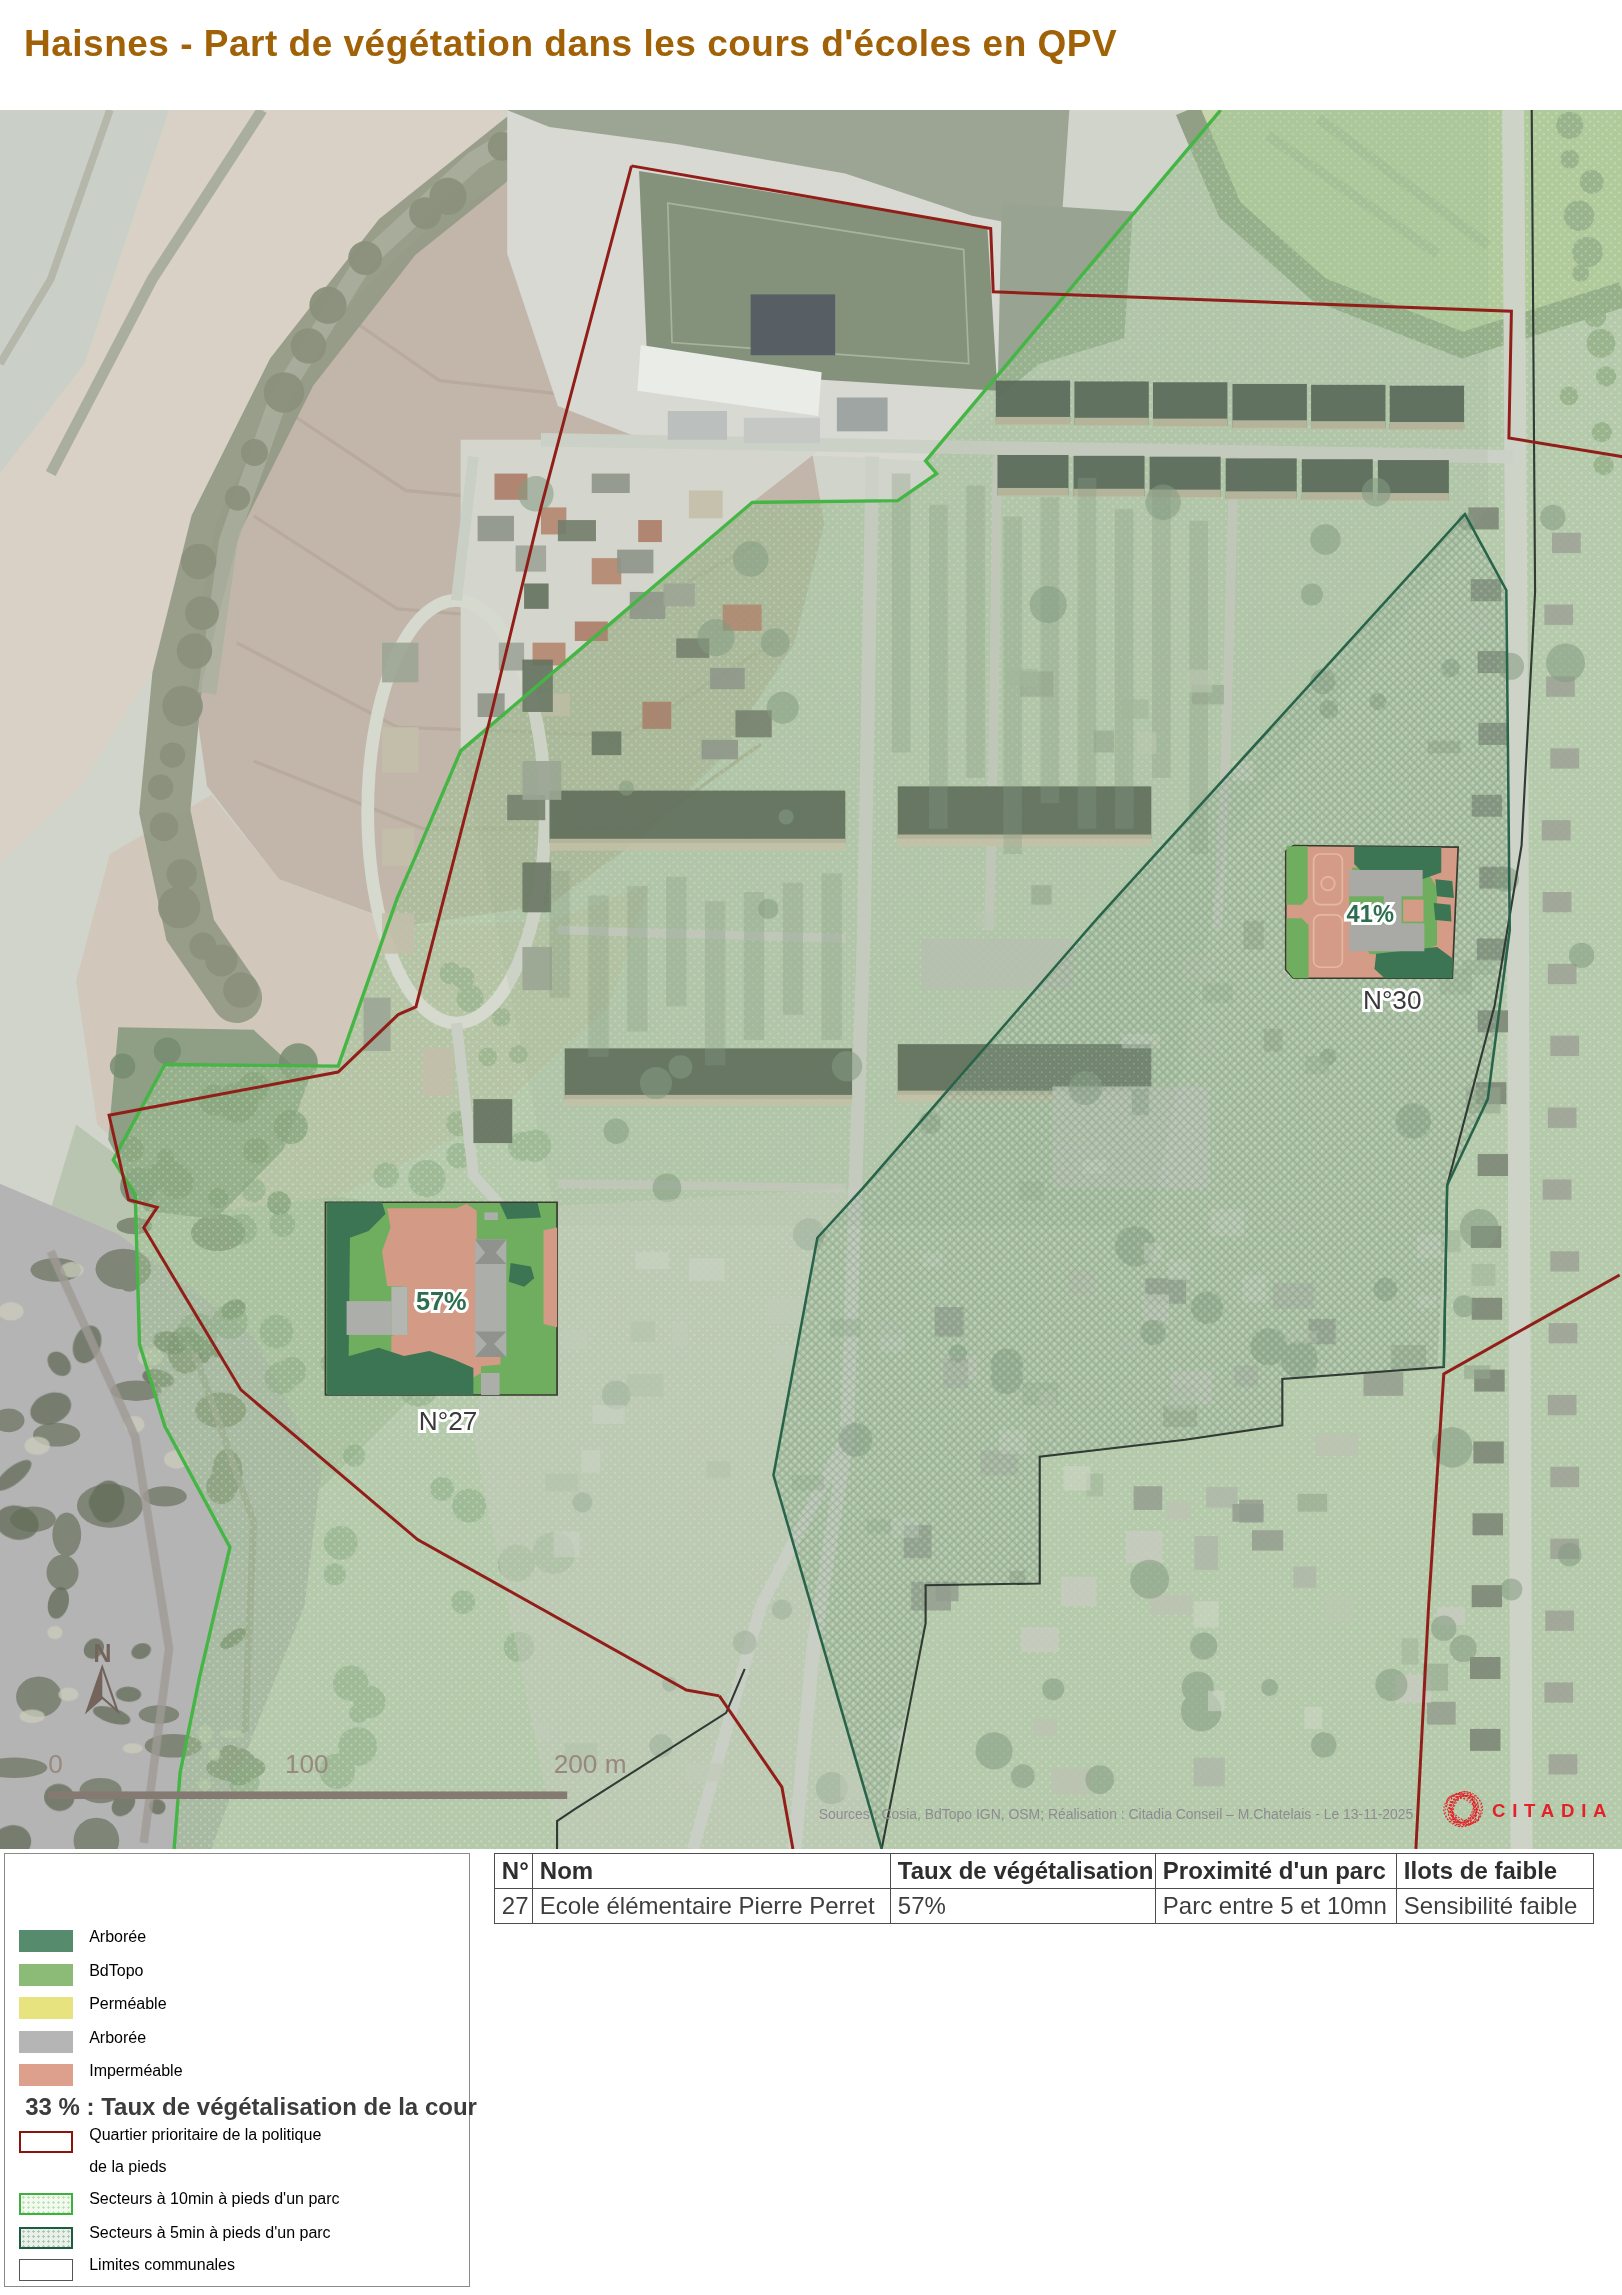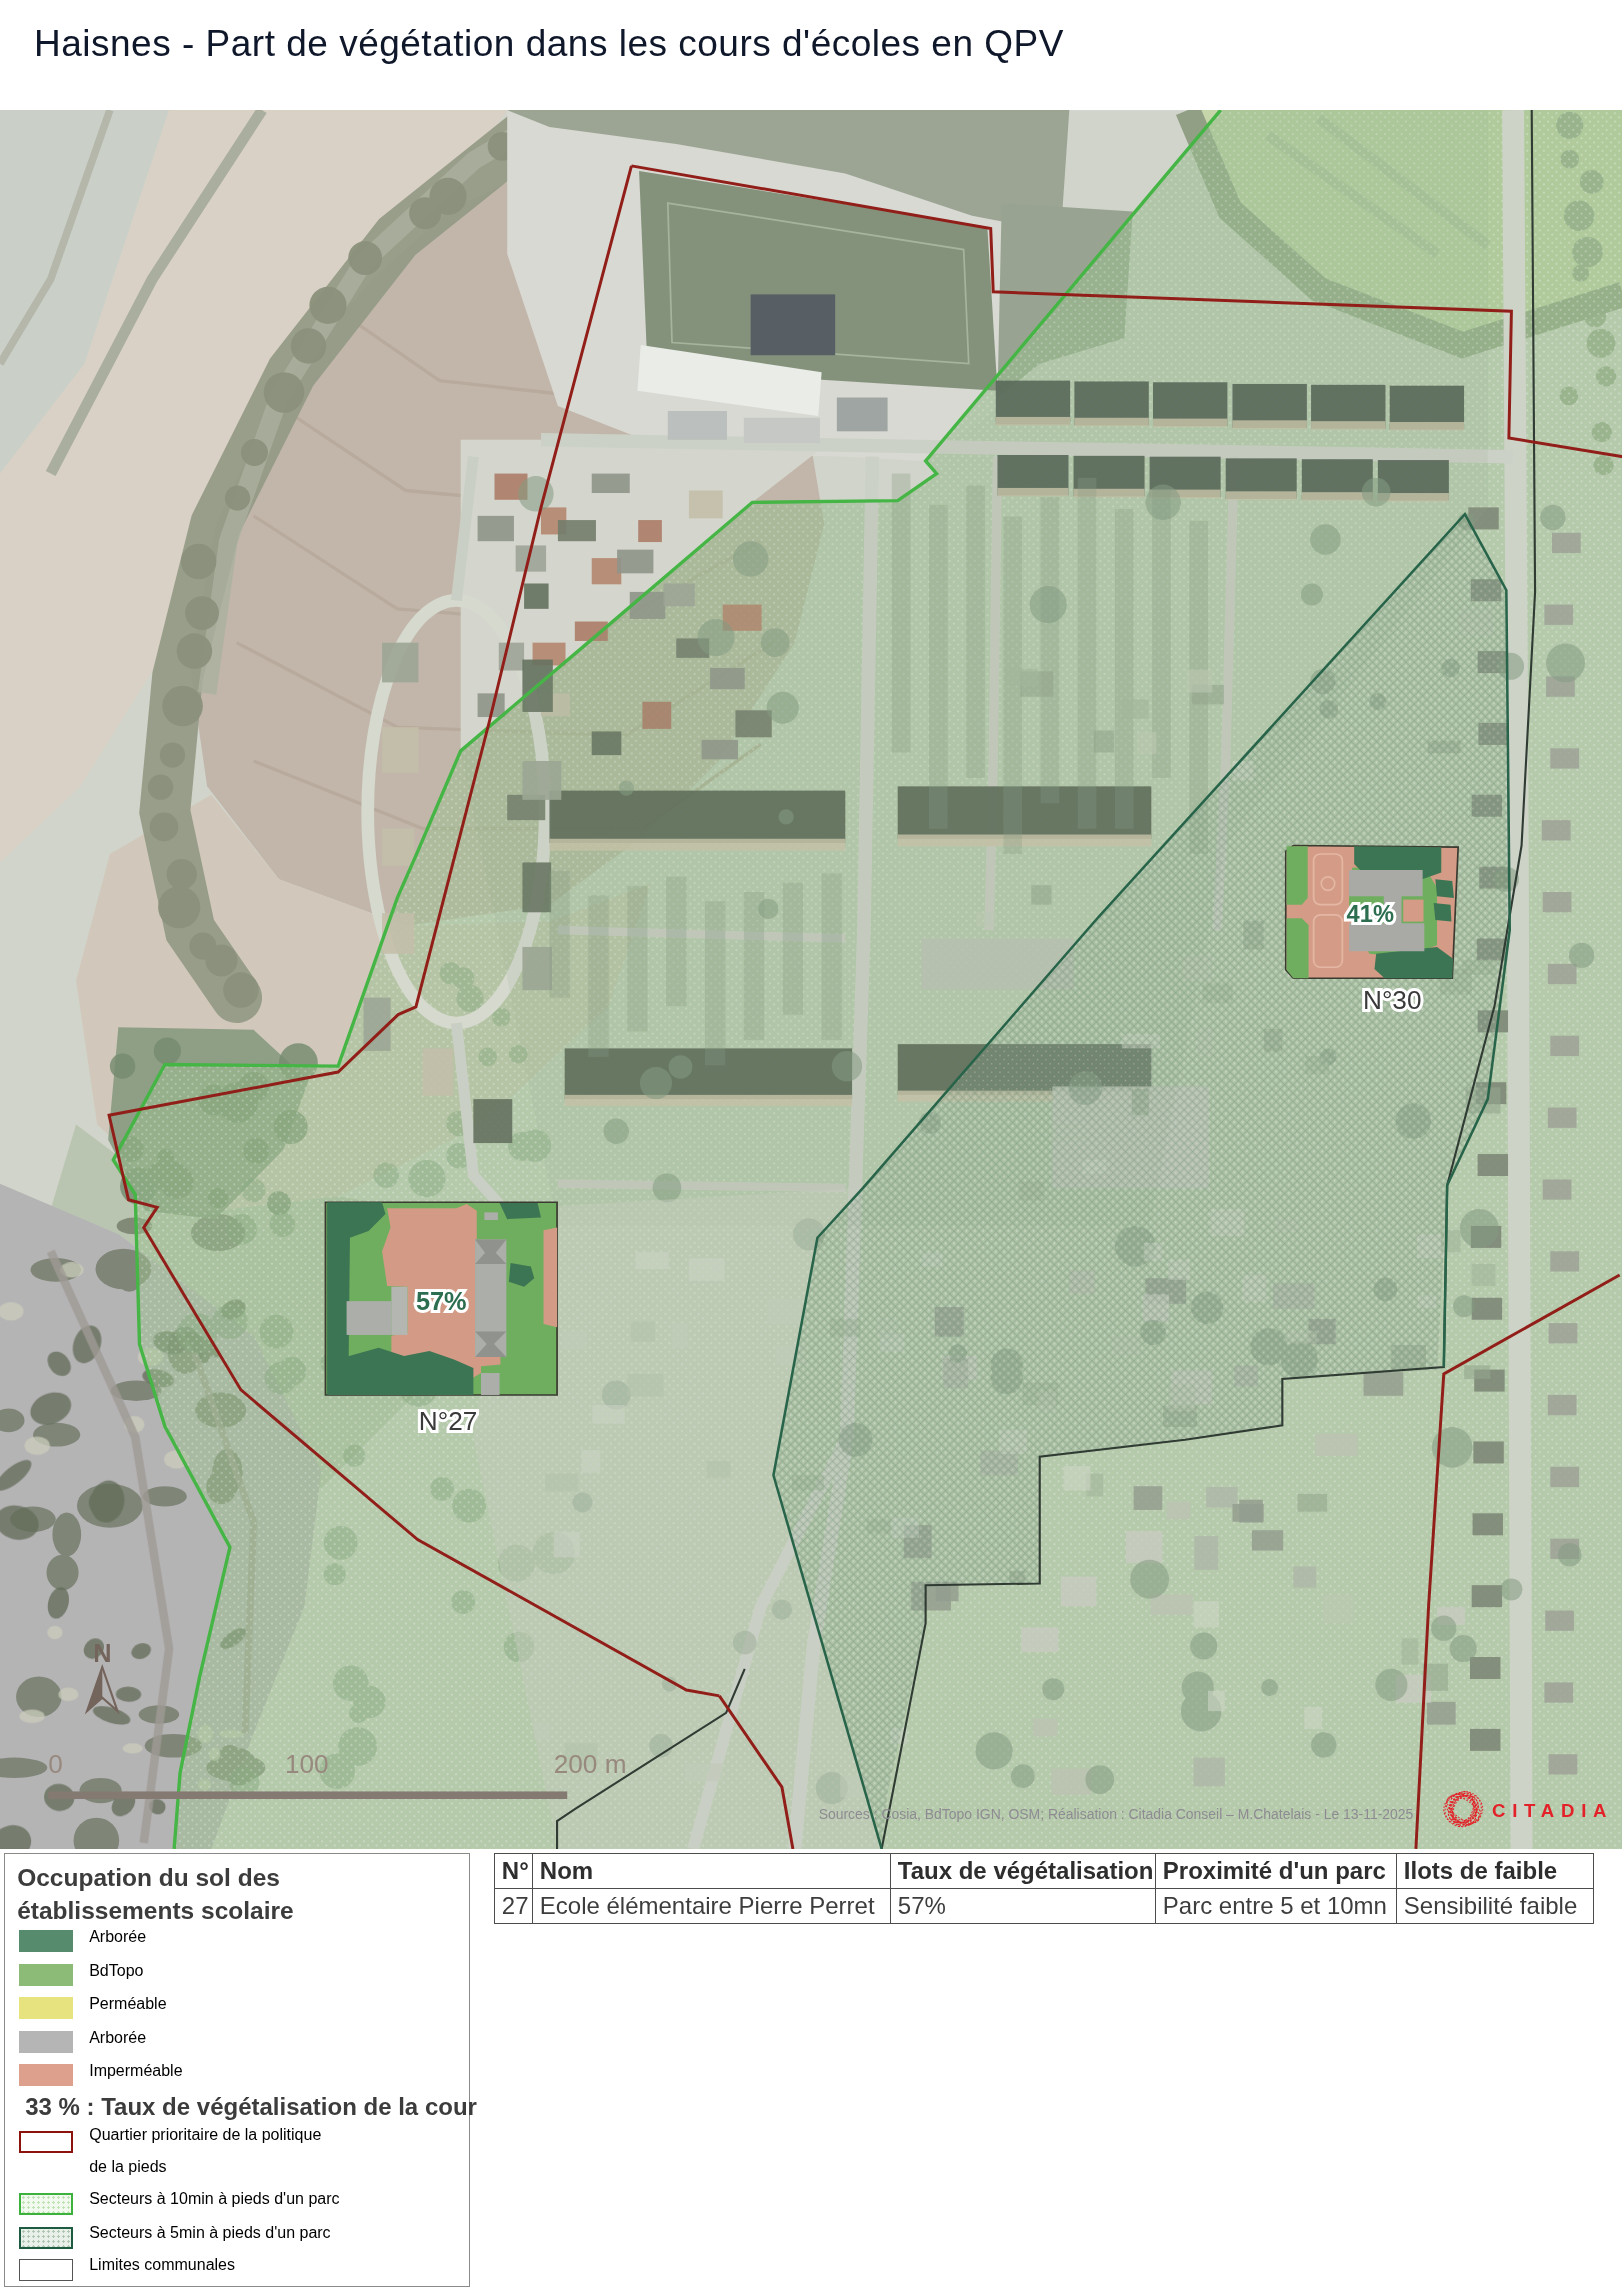--- a/index.html
+++ b/index.html
@@ -1,18 +1,18 @@
 <!DOCTYPE html>
 <html lang="fr" style="font-size:13.5px"><head>
 <meta charset="utf-8">
 <title>Haisnes</title>
 <style>
 html,body{margin:0;padding:0;}
 body{width:1623px;height:2295px;background:#ffffff;font-family:"Liberation Sans",sans-serif;position:relative;overflow:hidden;}
-.title{position:absolute;left:34px;top:23px;font-size:37px;font-weight:normal;color:#0f172a;letter-spacing:0.5px;}
+.title{position:absolute;left:24px;top:23px;font-size:37px;font-weight:bold;color:#a16207;letter-spacing:0.5px;}
 #map{position:absolute;left:0;top:110px;}
 .legend{position:absolute;left:4.2px;top:1853px;width:466px;height:434px;border:1.7px solid #8a8a8a;background:#ffffff;box-sizing:border-box;}
 .legend div{position:absolute;}
 .lg-title{left:12px;top:6.8px;font-size:24.5px;font-weight:bold;color:#3c3c3c;line-height:33px;}
 .lg-sw{left:13.5px;width:54px;height:22px;}
 .lg-tx{left:84px;font-size:16px;color:#000000;white-space:nowrap;}
 .lg-bold{left:12px;font-size:24px;font-weight:bold;color:#3c3c3c;white-space:nowrap;margin-left:8px;}
 table.tb{position:absolute;left:494px;top:1853px;border-collapse:collapse;font-size:24px;color:#3d3d3d;table-layout:fixed;width:1100px;}
 table.tb th,table.tb td{border:1.7px solid #4d4d4d;padding:0 6.8px;text-align:left;font-weight:normal;white-space:nowrap;overflow:hidden;height:34px;}
 table.tb th{font-weight:bold;color:#2e2e2e;}
@@ -724,21 +724,20 @@
 <ellipse cx="1731" cy="2140" rx="19" ry="14" transform="rotate(144 1731 2140)" stroke-dasharray="2 2"></ellipse>
 <ellipse cx="1731" cy="2140" rx="16" ry="16" transform="rotate(79 1731 2140)" stroke-dasharray="2 2"></ellipse>
 <ellipse cx="1731" cy="2140" rx="22" ry="15" transform="rotate(34 1731 2140)" stroke-dasharray="2 2"></ellipse>
 <ellipse cx="1731" cy="2140" rx="19" ry="15" transform="rotate(144 1731 2140)" stroke-dasharray="2 2"></ellipse>
 </g>
 <text x="1765" y="2149" font-size="22" font-weight="bold" fill="#e32128" letter-spacing="8">CITADIA</text>
 </svg>
 
 <div class="legend">
 
- <div class="lg-title">Occupation du sol des<br>établissements scolaire</div>
 
  <div class="lg-sw" style="top:76px;background:#578b6e"></div>
     <div class="lg-tx" style="top:74px">Arborée</div>
 
  <div class="lg-sw" style="top:110px;background:#8cba77"></div>
     <div class="lg-tx" style="top:108px">BdTopo</div>
 
  <div class="lg-sw" style="top:143px;background:#e7e47f"></div>
     <div class="lg-tx" style="top:141px">Perméable</div>
 

